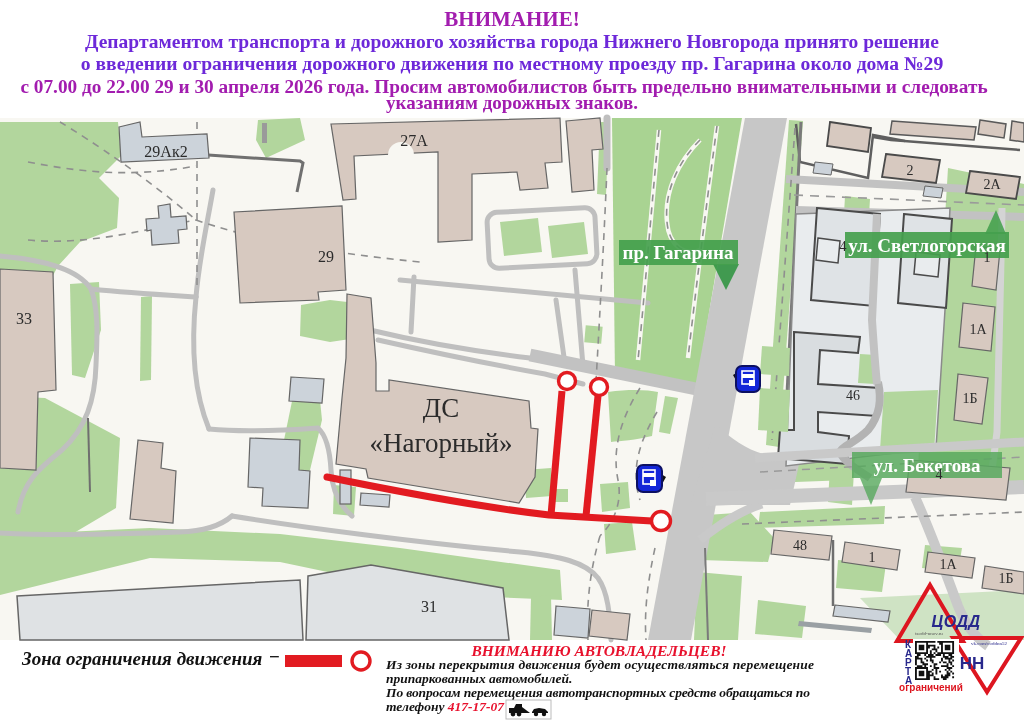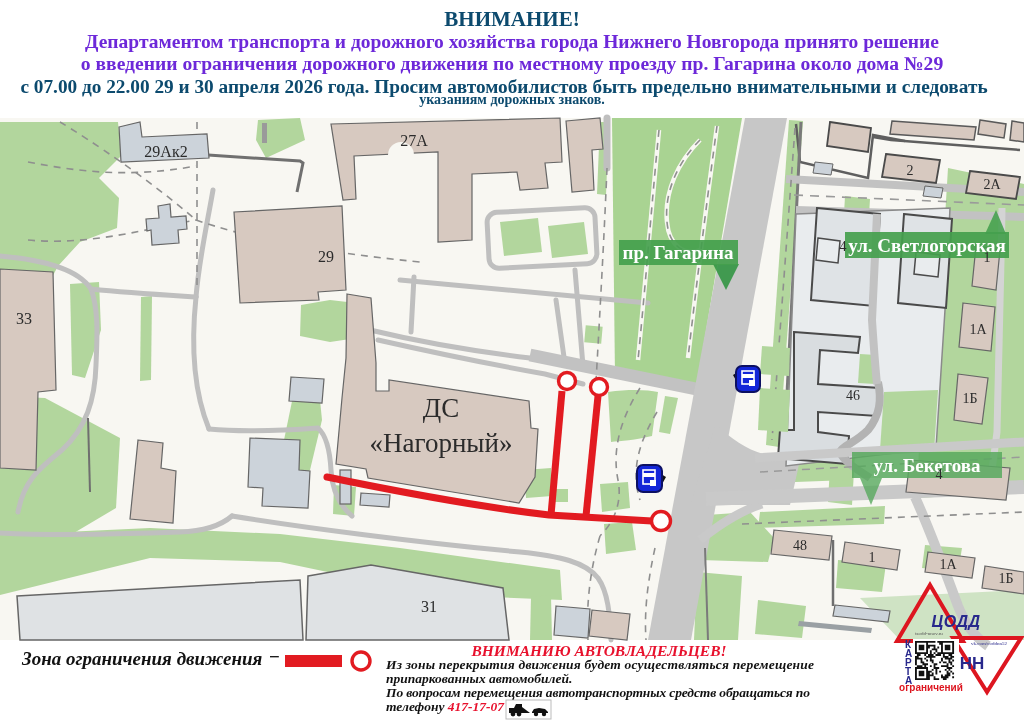--- a/index.html
+++ b/index.html
@@ -1,32 +1,32 @@
 <!DOCTYPE html>
 <html><head>
 <meta charset="utf-8">
 <style>
   html,body{margin:0;padding:0;background:#ffffff;}
   body{width:1024px;height:726px;overflow:hidden;font-family:"Liberation Serif",serif;}
   .hdr{position:absolute;width:1024px;text-align:center;font-weight:bold;white-space:nowrap;}
-  .red{color:#0c4a6e;font-family:Liberation Serif, serif;}
+  .red{color:#a21caf;font-family:Liberation Serif, serif;}
   .blk{color:#6d28d9;}
 </style>
 </head>
 <body>
 
 <div class="hdr red" style="top:7px;font-size:21px;">ВНИМАНИЕ!</div>
 
 <div class="hdr blk" style="top:31px;font-size:19.5px;">Департаментом транспорта и дорожного хозяйства города Нижнего Новгорода принято решение</div>
 
 <div class="hdr blk" style="top:53px;font-size:19.6px;">о введении ограничения дорожного движения по местному проезду пр. Гагарина около дома №29</div>
 
 <div class="hdr red" style="top:76px;left:-8px;font-size:19.3px;">с 07.00 до 22.00 29 и 30 апреля 2026 года. Просим автомобилистов быть предельно внимательными и следовать</div>
 
-<div class="hdr red" style="top:92px;font-size:14px;">указаниям дорожных знаков.</div>
+<div class="hdr red" style="top:92px;font-size:19px;">указаниям дорожных знаков.</div>
 <svg width="1024" height="726" viewBox="0 0 1024 726" font-family="Liberation Serif, serif" style="position:absolute;top:0;left:0;">
 
 <rect x="0" y="118" width="1024" height="522" fill="#f8f7f2"></rect>
 <g stroke="none">
 
 <path d="M0,122 L118,122 L121,156 L99,178 L119,198 L117,228 L80,242 L58,266 L40,300 L36,338 L0,342 Z" fill="#b2d69d"></path>
 
 <path d="M70,284 L99,282 L101,330 L85,378 L72,375 Z" fill="#b2d69d"></path>
 
 <path d="M141,297 L152,296 L151,380 L140,381 Z" fill="#b2d69d"></path>

